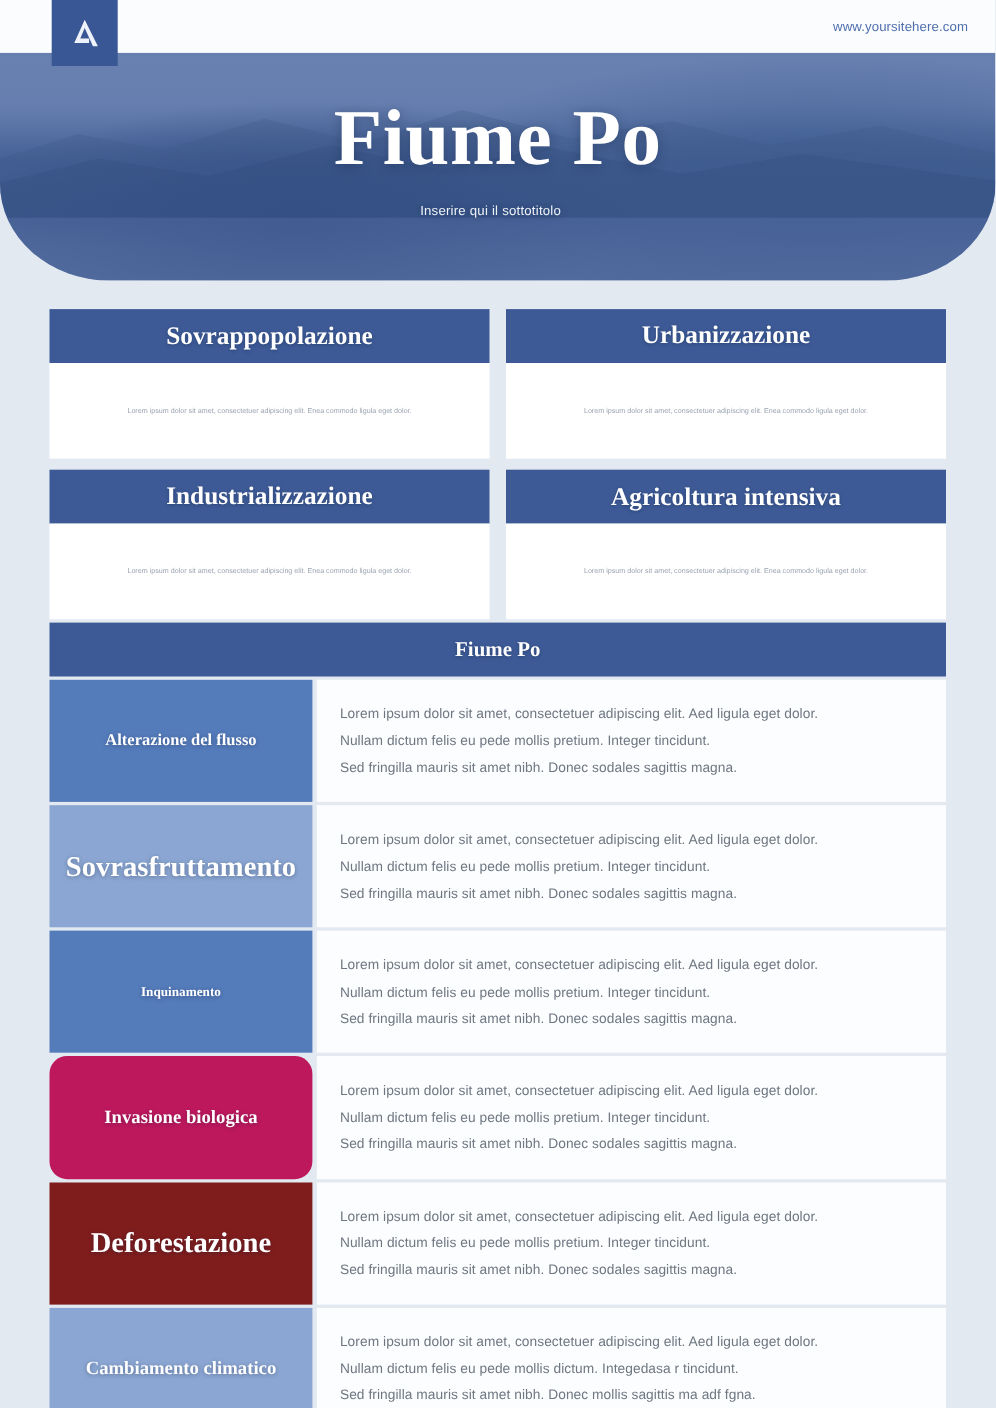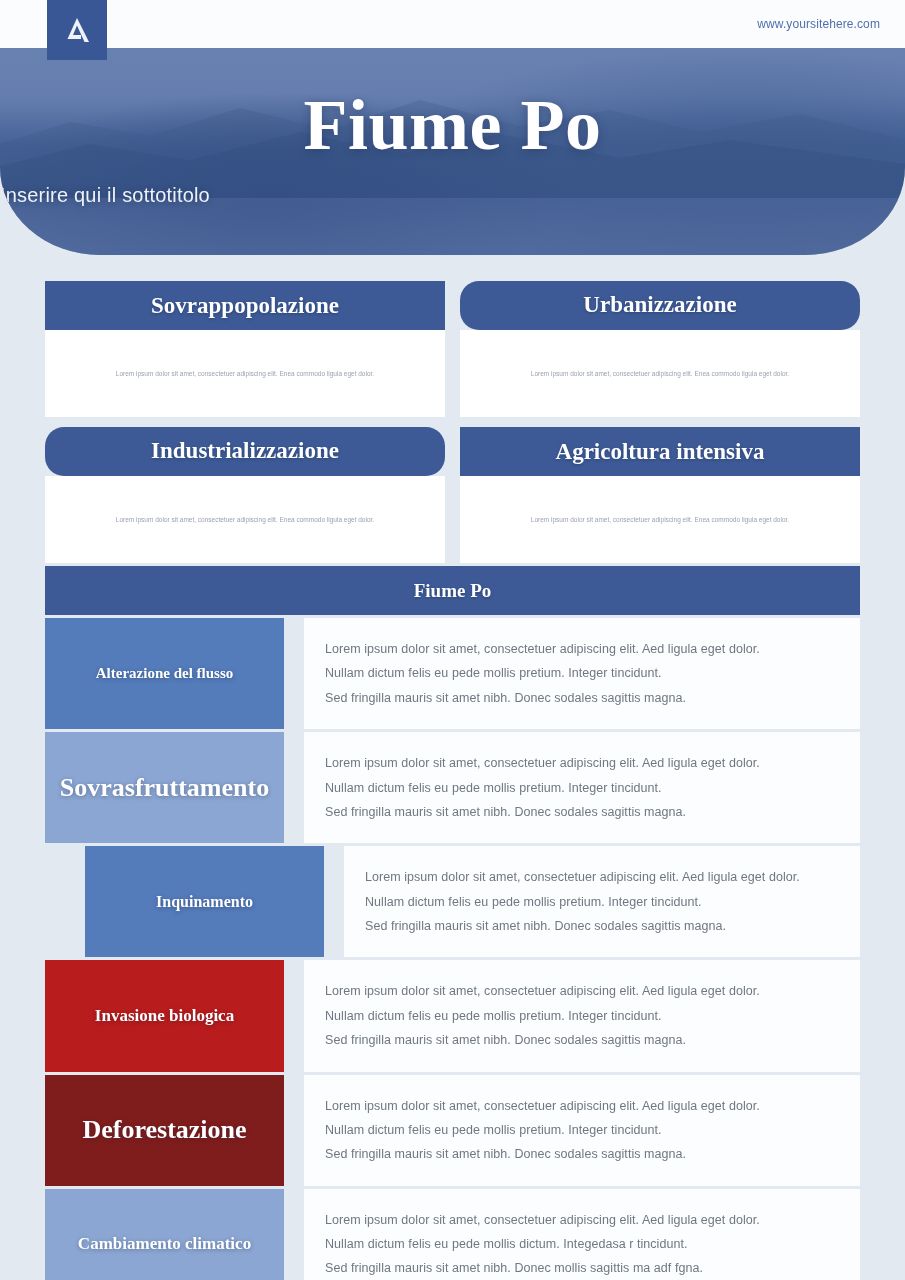--- a/index.html
+++ b/index.html
@@ -46,22 +46,22 @@
     position: absolute; left: 0; width: 100%; height: 100%;
     top: 0; opacity: .55;
   }
   .hero-title {
     position: absolute; left: 0; right: 0; top: 36px; text-align: center;
     font-family: "Liberation Serif", serif; font-weight: 700;
     font-size: 72px; color: #ffffff; letter-spacing: .5px;
     text-shadow: 0 2px 10px rgba(20,35,70,.35);
   }
   .hero-sub {
-    position: absolute; left: 0; right: 13px; top: 136px; 
-    font-size: 20px; color: #eef2f8; letter-spacing: .2px;
+    position: absolute; left: 0; right: 13px; top: 136px; text-align: center;
+    font-size: 12px; color: #eef2f8; letter-spacing: .2px;
     text-shadow: 0 1px 6px rgba(20,35,70,.4);
   }
 
   
   .cards { position: absolute; left: 45px; top: 281px; width: 815px; }
   .card-row { display: flex; justify-content: space-between; margin-bottom: 10px; }
   .card { width: 400px; background: transparent; }
   .card-head {
     background: #3d5a96; color: #ffffff; text-align: center;
     font-family: "Liberation Serif", serif; font-weight: 700;
@@ -69,52 +69,52 @@
     text-shadow: 0 1px 3px rgba(15,28,58,.35);
   }
   .card-body {
     background: #ffffff; height: 87px;
     display: flex; align-items: center; justify-content: center;
     padding: 6px 14px;
   }
   .card-body span {
     font-size: 6.5px; color: #9aa3b0; text-align: center; line-height: 1.4;
   }
-  .card.second .card-head { padding: 11px 6px 12px; border-radius: 19px; }
+  .card.second .card-head { padding: 11px 6px 12px; }
 
   
   .table { position: absolute; left: 45px; top: 566px; width: 815px; }
   .table-head {
     background: #3d5a96; color: #ffffff; text-align: center;
     font-family: "Liberation Serif", serif; font-weight: 700;
     font-size: 19px; padding: 14px 0 13px;
     text-shadow: 0 1px 3px rgba(15,28,58,.35);
   }
   .trow { display: flex; align-items: stretch; margin-top: 3px; }
   .tlabel {
     width: 239px; flex: 0 0 239px;
     display: flex; align-items: center; justify-content: center;
     text-align: center; color: #ffffff;
     font-family: "Liberation Serif", serif; font-weight: 700;
     padding: 6px 12px;
     text-shadow: 0 1px 4px rgba(15,28,58,.35);
   }
   .tbody {
-    flex: 1; background: #fcfdfe; margin-left: 20px;
+    flex: 1; background: #fcfdfe; margin-left: 4px;
     padding: 19px 0 19px 21px;
     display: flex; flex-direction: column; justify-content: center;
   }
   .tbody p {
     font-size: 12.5px; color: #6f7782; line-height: 1.95;
     letter-spacing: .05px;
   }
   .sz-xl { font-size: 26px; }
   .sz-lg { font-size: 17px; }
   .sz-md { font-size: 15px; }
-  .sz-sm { font-size: 16px; margin-left: 40px; }
+  .sz-sm { font-size: 12px; }
 </style>
 </head>
 <body>
 
 <div class="page">
 
   <div class="topbar">
     <span class="site-url">www.yoursitehere.com</span>
   </div>
 
@@ -186,21 +186,21 @@
         </div>
         <div class="trow">
           <div class="tlabel sz-sm" style="background: rgb(84, 123, 186);">Inquinamento</div>
           <div class="tbody">
             <p>Lorem ipsum dolor sit amet, consectetuer adipiscing elit. Aed ligula eget dolor.</p>
             <p>Nullam dictum felis eu pede mollis pretium. Integer tincidunt.</p>
             <p>Sed fringilla mauris sit amet nibh. Donec sodales sagittis magna.</p>
           </div>
         </div>
         <div class="trow">
-          <div class="tlabel sz-lg" style="background: #b91c1c;">Invasione biologica</div>
+          <div class="tlabel sz-lg" style="background: #be185d; border-radius: 16px;">Invasione biologica</div>
           <div class="tbody">
             <p>Lorem ipsum dolor sit amet, consectetuer adipiscing elit. Aed ligula eget dolor.</p>
             <p>Nullam dictum felis eu pede mollis pretium. Integer tincidunt.</p>
             <p>Sed fringilla mauris sit amet nibh. Donec sodales sagittis magna.</p>
           </div>
         </div>
         <div class="trow">
           <div class="tlabel sz-xl" style="background: #7f1d1d;">Deforestazione</div>
           <div class="tbody">
             <p>Lorem ipsum dolor sit amet, consectetuer adipiscing elit. Aed ligula eget dolor.</p>

